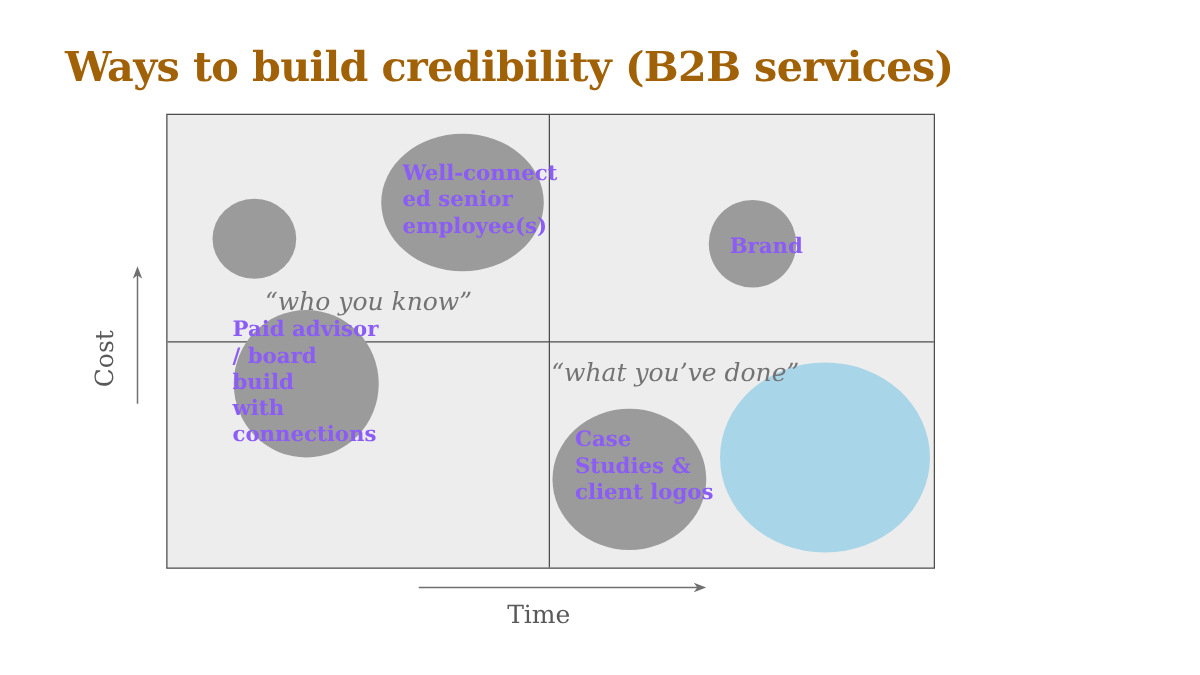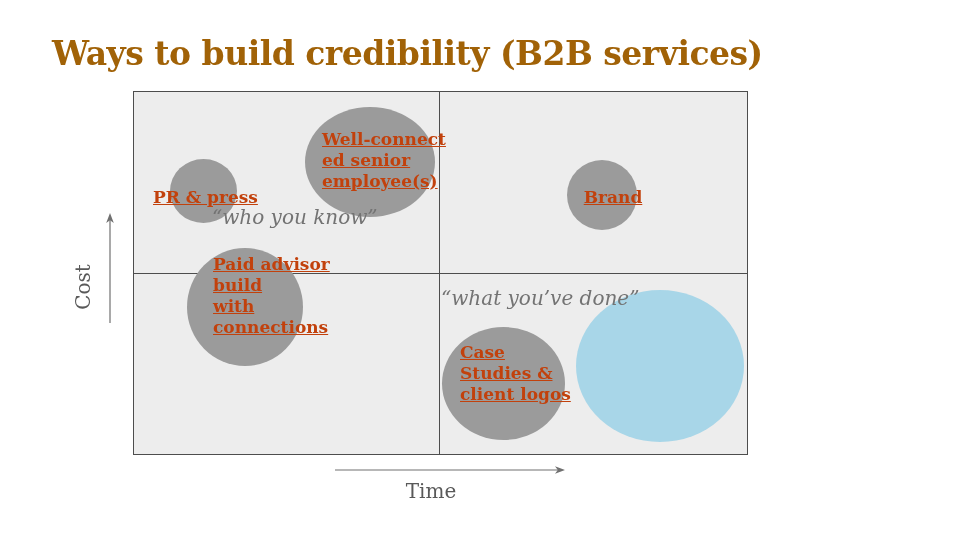--- a/index.html
+++ b/index.html
@@ -16,21 +16,21 @@
   .plot {
     position: absolute; left: 133px; top: 91px;
     width: 613px; height: 362px;
     background: #ededed; border: 1px solid #4d4d4d;
   }
   .vline { position: absolute; left: 305px; top: 0; width: 1px; height: 100%; background: #4d4d4d; }
   .hline { position: absolute; left: 0; top: 181px; width: 100%; height: 1px; background: #4d4d4d; }
   .bubble { position: absolute; border-radius: 50%; }
   .bubble-label {
     position: absolute; font-weight: bold; font-size: 17px;
-    line-height: 21px; color: #c2410c; white-space: nowrap; text-decoration: underline;
+    line-height: 21px; color: #8b5cf6; white-space: nowrap;
   }
   .quote {
     position: absolute; font-style: italic; font-size: 20px;
     line-height: 26px; color: #737373; white-space: nowrap;
   }
   .axis-label {
     position: absolute; font-size: 20px; line-height: 26px;
     color: #595959; text-align: center;
   }
   .cost-label { left: 43px; top: 274px; width: 80px; transform: rotate(-90deg); }
@@ -48,49 +48,47 @@
     <div class="vline"></div>
     <div class="hline"></div>
 
     <div class="bubble" style="left: 36px; top: 67px; width: 67px; height: 64px; background: rgb(155, 155, 155);"></div>
     <div class="bubble" style="left: 171px; top: 15px; width: 130px; height: 110px; background: rgb(155, 155, 155);"></div>
     <div class="bubble" style="left: 433px; top: 68px; width: 70px; height: 70px; background: rgb(155, 155, 155);"></div>
     <div class="bubble" style="left: 53px; top: 156px; width: 116px; height: 118px; background: rgb(155, 155, 155);"></div>
     <div class="bubble" style="left: 308px; top: 235px; width: 123px; height: 113px; background: rgb(155, 155, 155);"></div>
     <div class="bubble" style="left: 442px; top: 198px; width: 168px; height: 152px; background: rgb(168, 214, 232);"></div>
 
-    <div class="bubble-label" style="left:19px; top:95px;">
-      <div>PR &amp; press</div>
-    </div>
 
     <div class="bubble-label" style="left:188px; top:37px;">
       <div>Well-connect</div>
       <div>ed senior</div>
       <div>employee(s)</div>
     </div>
 
     <div class="bubble-label" style="left:433px; top:95px; width:92px; text-align:center;">
       <div>Brand</div>
     </div>
 
-    <div class="bubble-label" style="left:79px; top:162px;">
+    <div class="bubble-label" style="left:52px; top:162px;">
       <div>Paid advisor</div>
+      <div>/ board</div>
       <div>build</div>
       <div>with</div>
       <div>connections</div>
     </div>
 
     <div class="bubble-label" style="left:326px; top:250px;">
       <div>Case</div>
       <div>Studies &amp;</div>
       <div>client logos</div>
     </div>
 
 
-    <div class="quote" style="left:78px; top:112px;text-align:right;">“who you know”</div>
+    <div class="quote" style="left:78px; top:136px;text-align:right;">“who you know”</div>
     <div class="quote" style="left:307px; top:193px;">“what you’ve done”</div>
   </div>
 
   <div class="axis-label cost-label">Cost</div>
   <svg class="arrow" style="left:102px; top:212px;" width="16" height="116" viewBox="0 0 16 116">
     <line x1="8" y1="111" x2="8" y2="8" stroke="#707070" stroke-width="1.2"></line>
     <path d="M8 1 L4.2 11 L8 8.2 L11.8 11 Z" fill="#707070"></path>
   </svg>
 
   <div class="axis-label time-label">Time</div>

